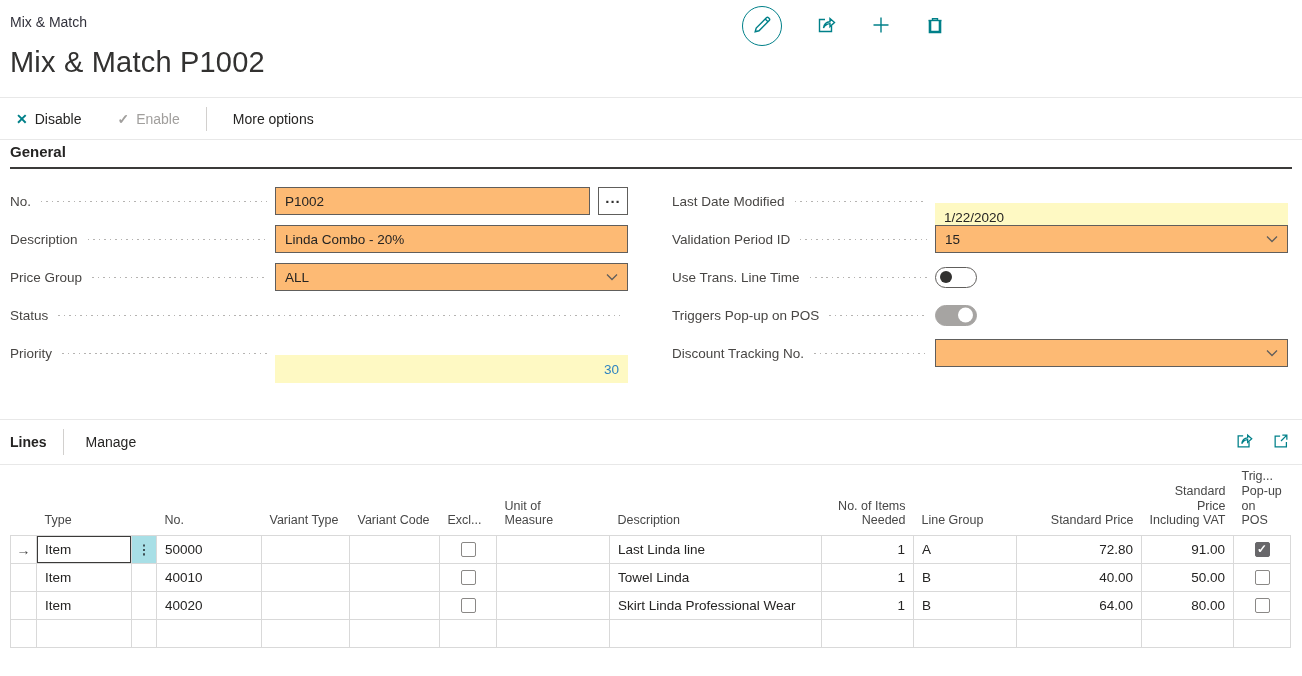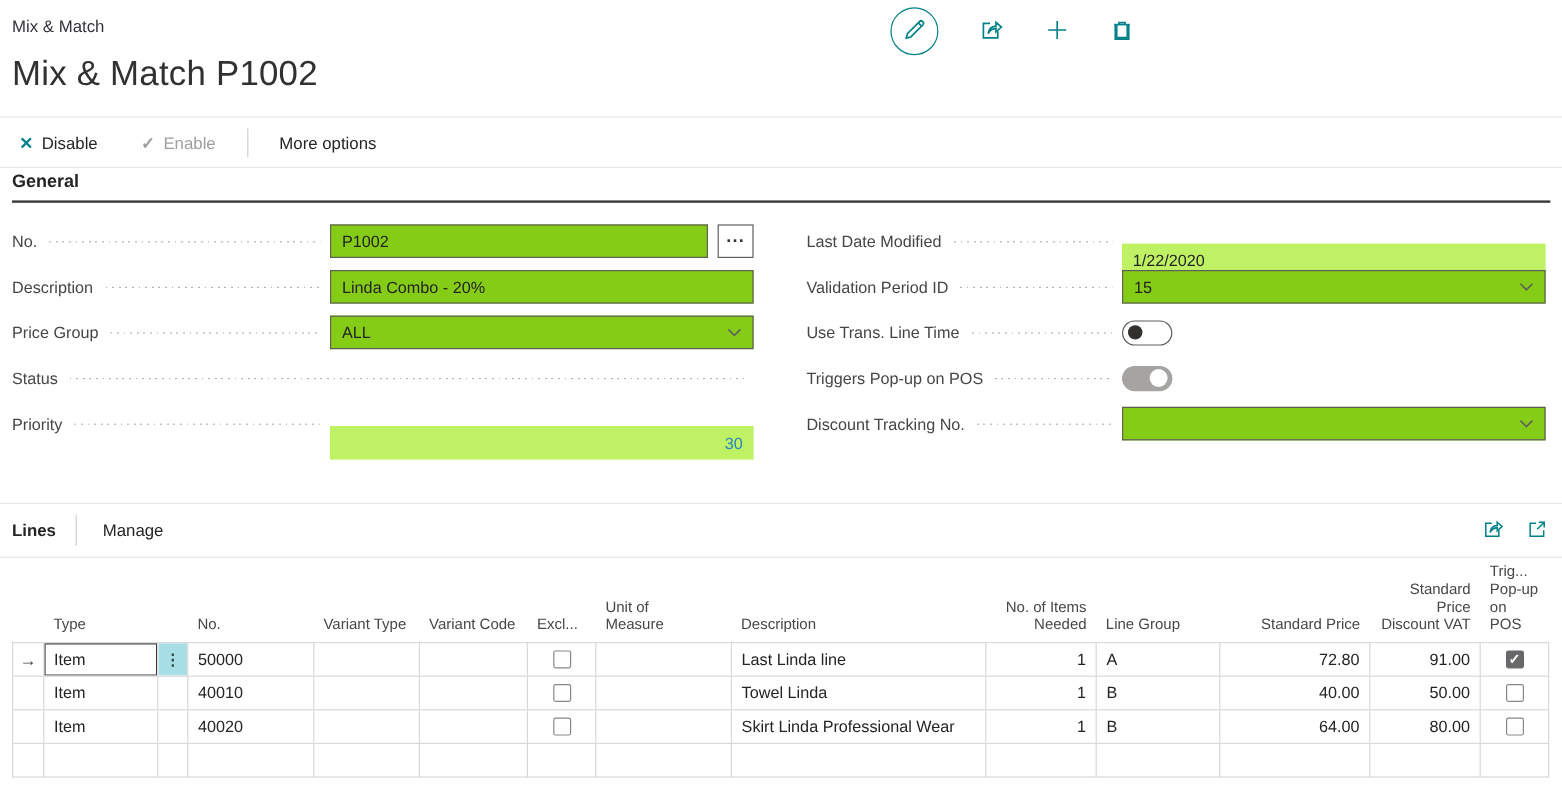--- a/index.html
+++ b/index.html
@@ -30,27 +30,27 @@
   .general-head h2 { font-size:15px; font-weight:700; color:#252423; margin-top:3px; }
   .general-underline { height:2px; background:#3b3a39; margin:7px 10px 0 10px; }
   .form-grid { display:flex; padding:13px 10px 0 10px; }
   .fcol { width:618px; }
   .fcol.right { width:616px; margin-left:44px; }
   .frow { display:flex; align-items:center; height:38px; }
   .flabel { flex:1; display:flex; align-items:center; font-size:13.5px; color:#484644; min-width:0; }
   .dots { flex:1; height:1px; margin:0 8px 0 10px; align-self:center;
     background-image:repeating-linear-gradient(90deg,#b5b3b1 0 1.5px,transparent 1.5px 5.5px); }
   .fctrl { flex:0 0 353px; display:flex; align-items:center; }
-  .tbox { height:28px; display:flex; align-items:center; padding:0 9px; font-size:13.5px; width:353px; background:#84cc16; border:1px solid #605e5c; cursor:text; }
+  .tbox { height:28px; display:flex; align-items:center; padding:0 9px; font-size:13.5px; width:353px; background:#fdba74; border:1px solid #605e5c; cursor:text; }
   .tbox.assist-narrow { width:315px; }
   .assist-btn { width:30px; height:28px; margin-left:8px; border:1px solid #605e5c; background:#fff; cursor:pointer;
     font-size:15px; font-weight:700; color:#323130; line-height:10px; letter-spacing:1px; display:flex; align-items:center; justify-content:center; padding-bottom:7px;}
   .selbox { cursor:pointer; }
   .chev { margin-left:auto; display:flex; }
-  .readonly { border:none; background:#bef264; cursor:default;margin-top:32px; }
+  .readonly { border:none; background:#fef9c3; cursor:default;margin-top:32px; }
   .readonly.num { justify-content:flex-end; }
   .link-blue { color:#2e83c0; cursor:pointer; }
   .toggle { position:relative; width:42px; height:21px; border:1px solid #605e5c; border-radius:11px; background:#fff; cursor:pointer; }
   .toggle .knob { position:absolute; left:4px; top:50%; transform:translateY(-50%); width:12px; height:12px; border-radius:50%; background:#323130; }
   .toggle.on { background:#a6a4a2; border-color:#a6a4a2; }
   .toggle.on .knob { left:auto; right:3px; width:15px; height:15px; background:#fff; }
 
   
   .lines-bar { margin-top:47px; height:46px; border-top:1px solid #e8e8e8; border-bottom:1px solid #e8e8e8;
     display:flex; align-items:center; padding:0 12px 0 10px; font-size:14px; }
@@ -315,21 +315,21 @@
         <th>Variant Type</th>
         <th>Variant Code</th>
         <th>Excl...</th>
         <th>
             <span class="wrapnarrow">Unit of Measure</span>
           </th>
         <th>Description</th>
         <th class="num">No. of Items Needed</th>
         <th>Line Group</th>
         <th class="num">Standard Price</th>
-        <th class="num">Standard Price Discount VAT</th>
+        <th class="num">Standard Price Including VAT</th>
         <th>Trig... Pop-up on POS</th>
       </tr>
     </thead>
     <tbody>
       <tr>
         <td class="rowmark">→</td>
         <td class="focus-cell">Item</td>
         <td class="assist-cell"><button class="assist-ellipsis">⋮</button></td>
         <td>50000</td>
         <td></td>

